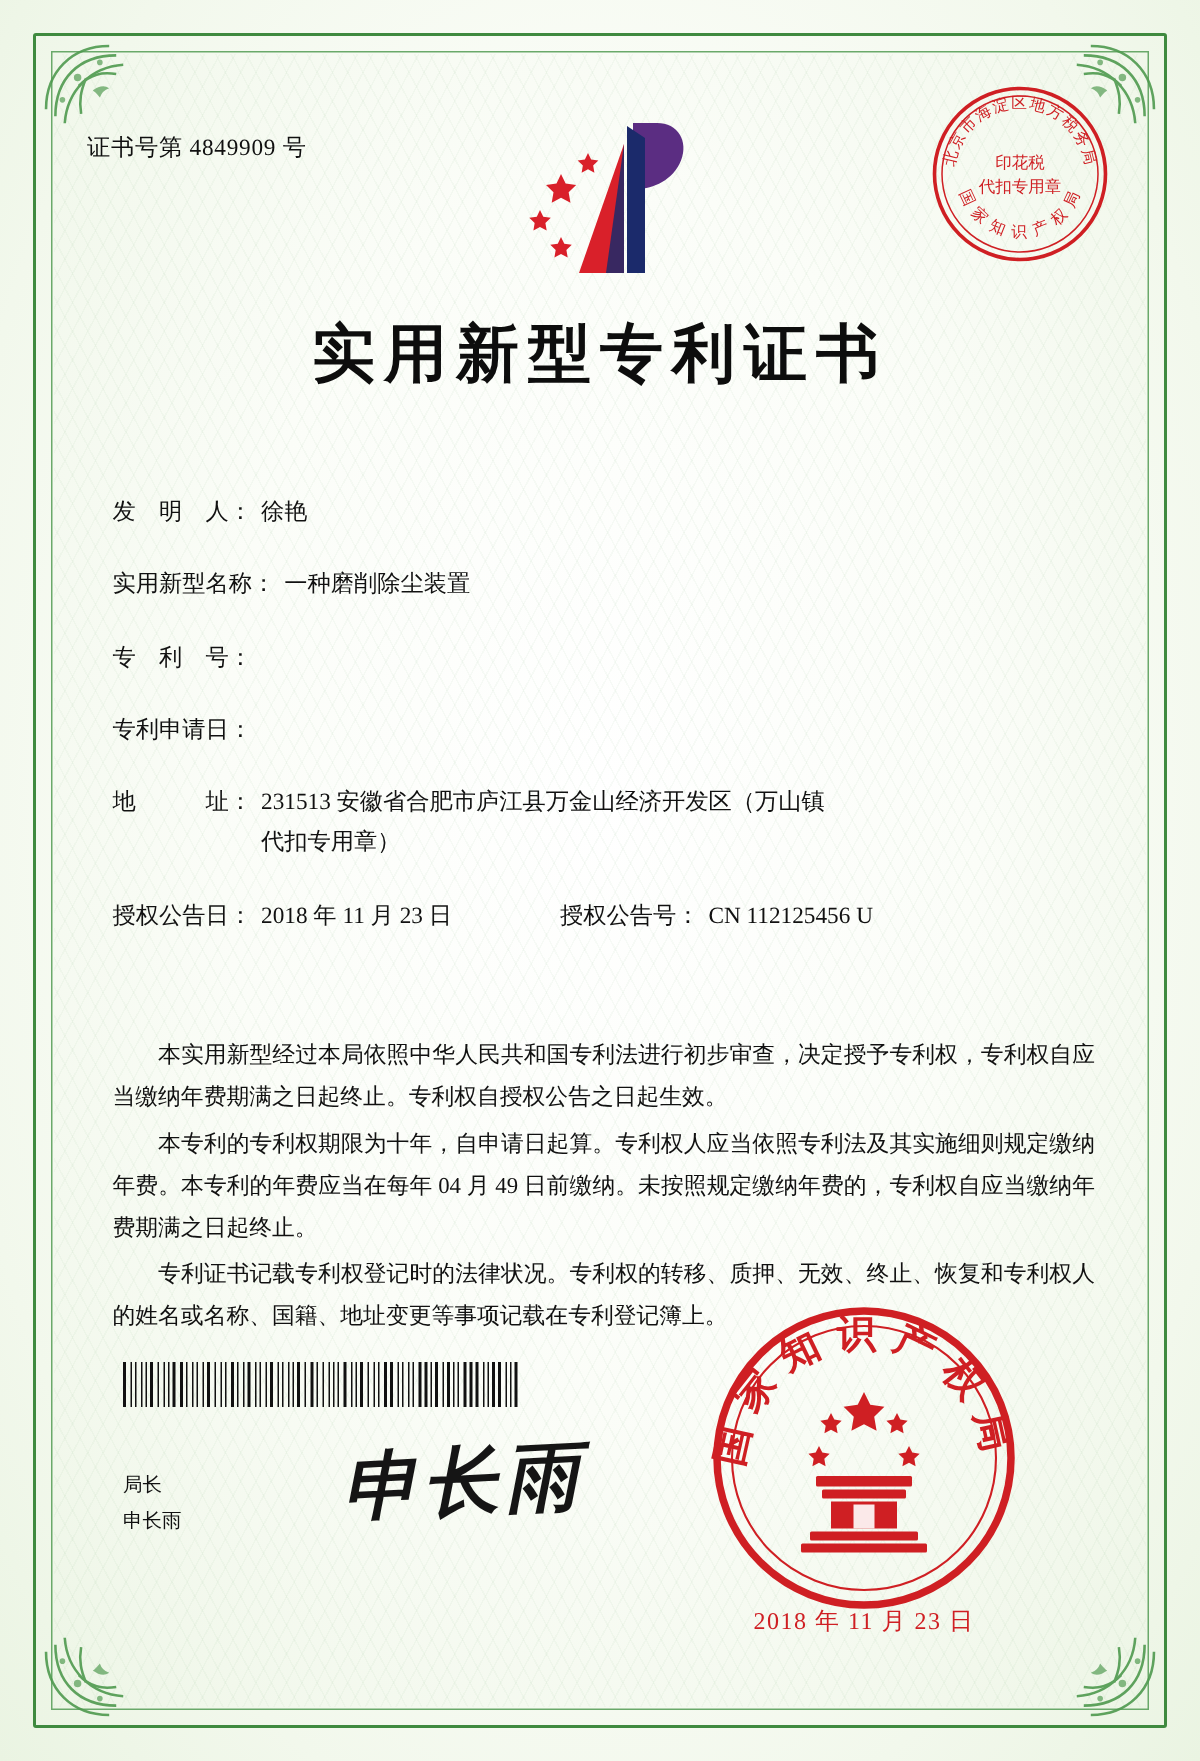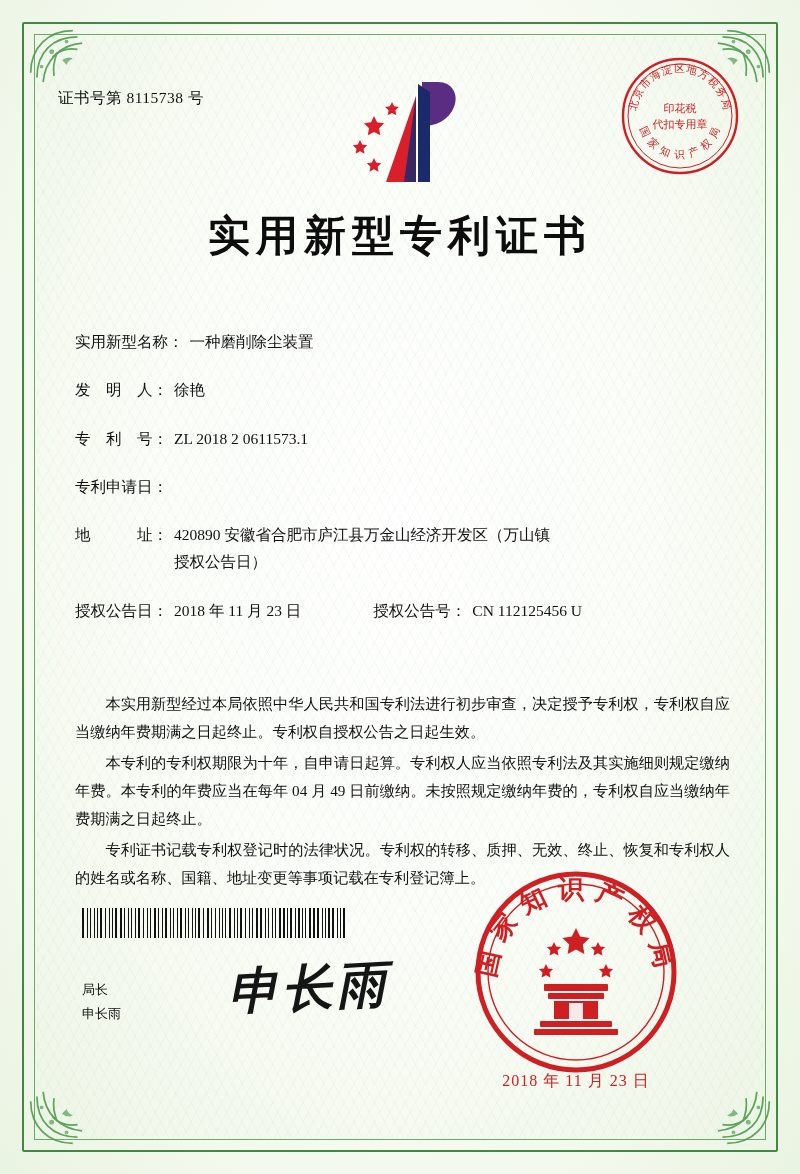--- a/index.html
+++ b/index.html
@@ -283,21 +283,21 @@
       </g>
       <g fill="currentColor" opacity=".75">
         <circle cx="33" cy="33" r="3.2"></circle>
         <circle cx="52" cy="20" r="2.4"></circle>
         <circle cx="20" cy="52" r="2.4"></circle>
         <path d="M46 44 q8 -6 14 -2 q-6 2 -8 8 q-4 -5 -6 -6z"></path>
       </g>
     </svg>
   </div>
 
-  <div class="cert-no">证书号第 8115738 号</div>
+  <div class="cert-no">证书号第 4849909 号</div>
 
   <div class="logo">
     <svg viewBox="0 0 140 112">
 
       <path d="M92 4 L108 4 C122 4 129 16 124 29 C119 42 105 48 95 48 L92 48 Z" fill="#5b2d82"></path>
 
       <path d="M88 6 L100 14 L100 104 L88 104 Z" fill="#1b2a6b"></path>
 
       <path d="M86 18 L86 104 L56 104 Z" fill="#d9202a"></path>
       <path d="M86 18 L86 104 L74 104 Z" fill="#1b2a6b" opacity=".85"></path>
@@ -328,44 +328,43 @@
       <text x="62" y="58" text-anchor="middle" font-size="11" fill="#cf1f23" font-family="'Liberation Sans',sans-serif">印花税</text>
       <text x="62" y="74" text-anchor="middle" font-size="11" fill="#cf1f23" font-family="'Liberation Sans',sans-serif">代扣专用章</text>
     </svg>
   </div>
 
   <div class="title">实用新型专利证书</div>
 
   <div class="fields">
 
     <div class="field">
+      <span class="label">发　明　人：</span>
+      <span class="value">徐艳</span>
+    </div>
+
+    <div class="field">
       <span class="label">实用新型名称：</span>
       <span class="value">一种磨削除尘装置</span>
     </div>
 
     <div class="field">
-      <span class="label">发　明　人：</span>
-      <span class="value">徐艳</span>
-    </div>
-
-    <div class="field">
       <span class="label">专　利　号：</span>
-      <span class="value">ZL 2018 2 0611573.1</span>
     </div>
 
     <div class="field">
       <span class="label">专利申请日：</span>
     </div>
 
 
     <div class="field">
       <span class="label">地　　　址：</span>
       <span class="value">
-        <span>420890  安徽省合肥市庐江县万金山经济开发区（万山镇</span>
-        <span class="addr-line2" style="display:block">授权公告日）</span>
+        <span>231513  安徽省合肥市庐江县万金山经济开发区（万山镇</span>
+        <span class="addr-line2" style="display:block">代扣专用章）</span>
       </span>
     </div>
 
     <div class="field two-col">
       <span class="pub-date-group">
         <span class="label">授权公告日：</span>
         <span class="value">2018 年 11 月 23 日</span>
       </span>
       <span class="pub-no-group">
         <span class="label">授权公告号：</span>

